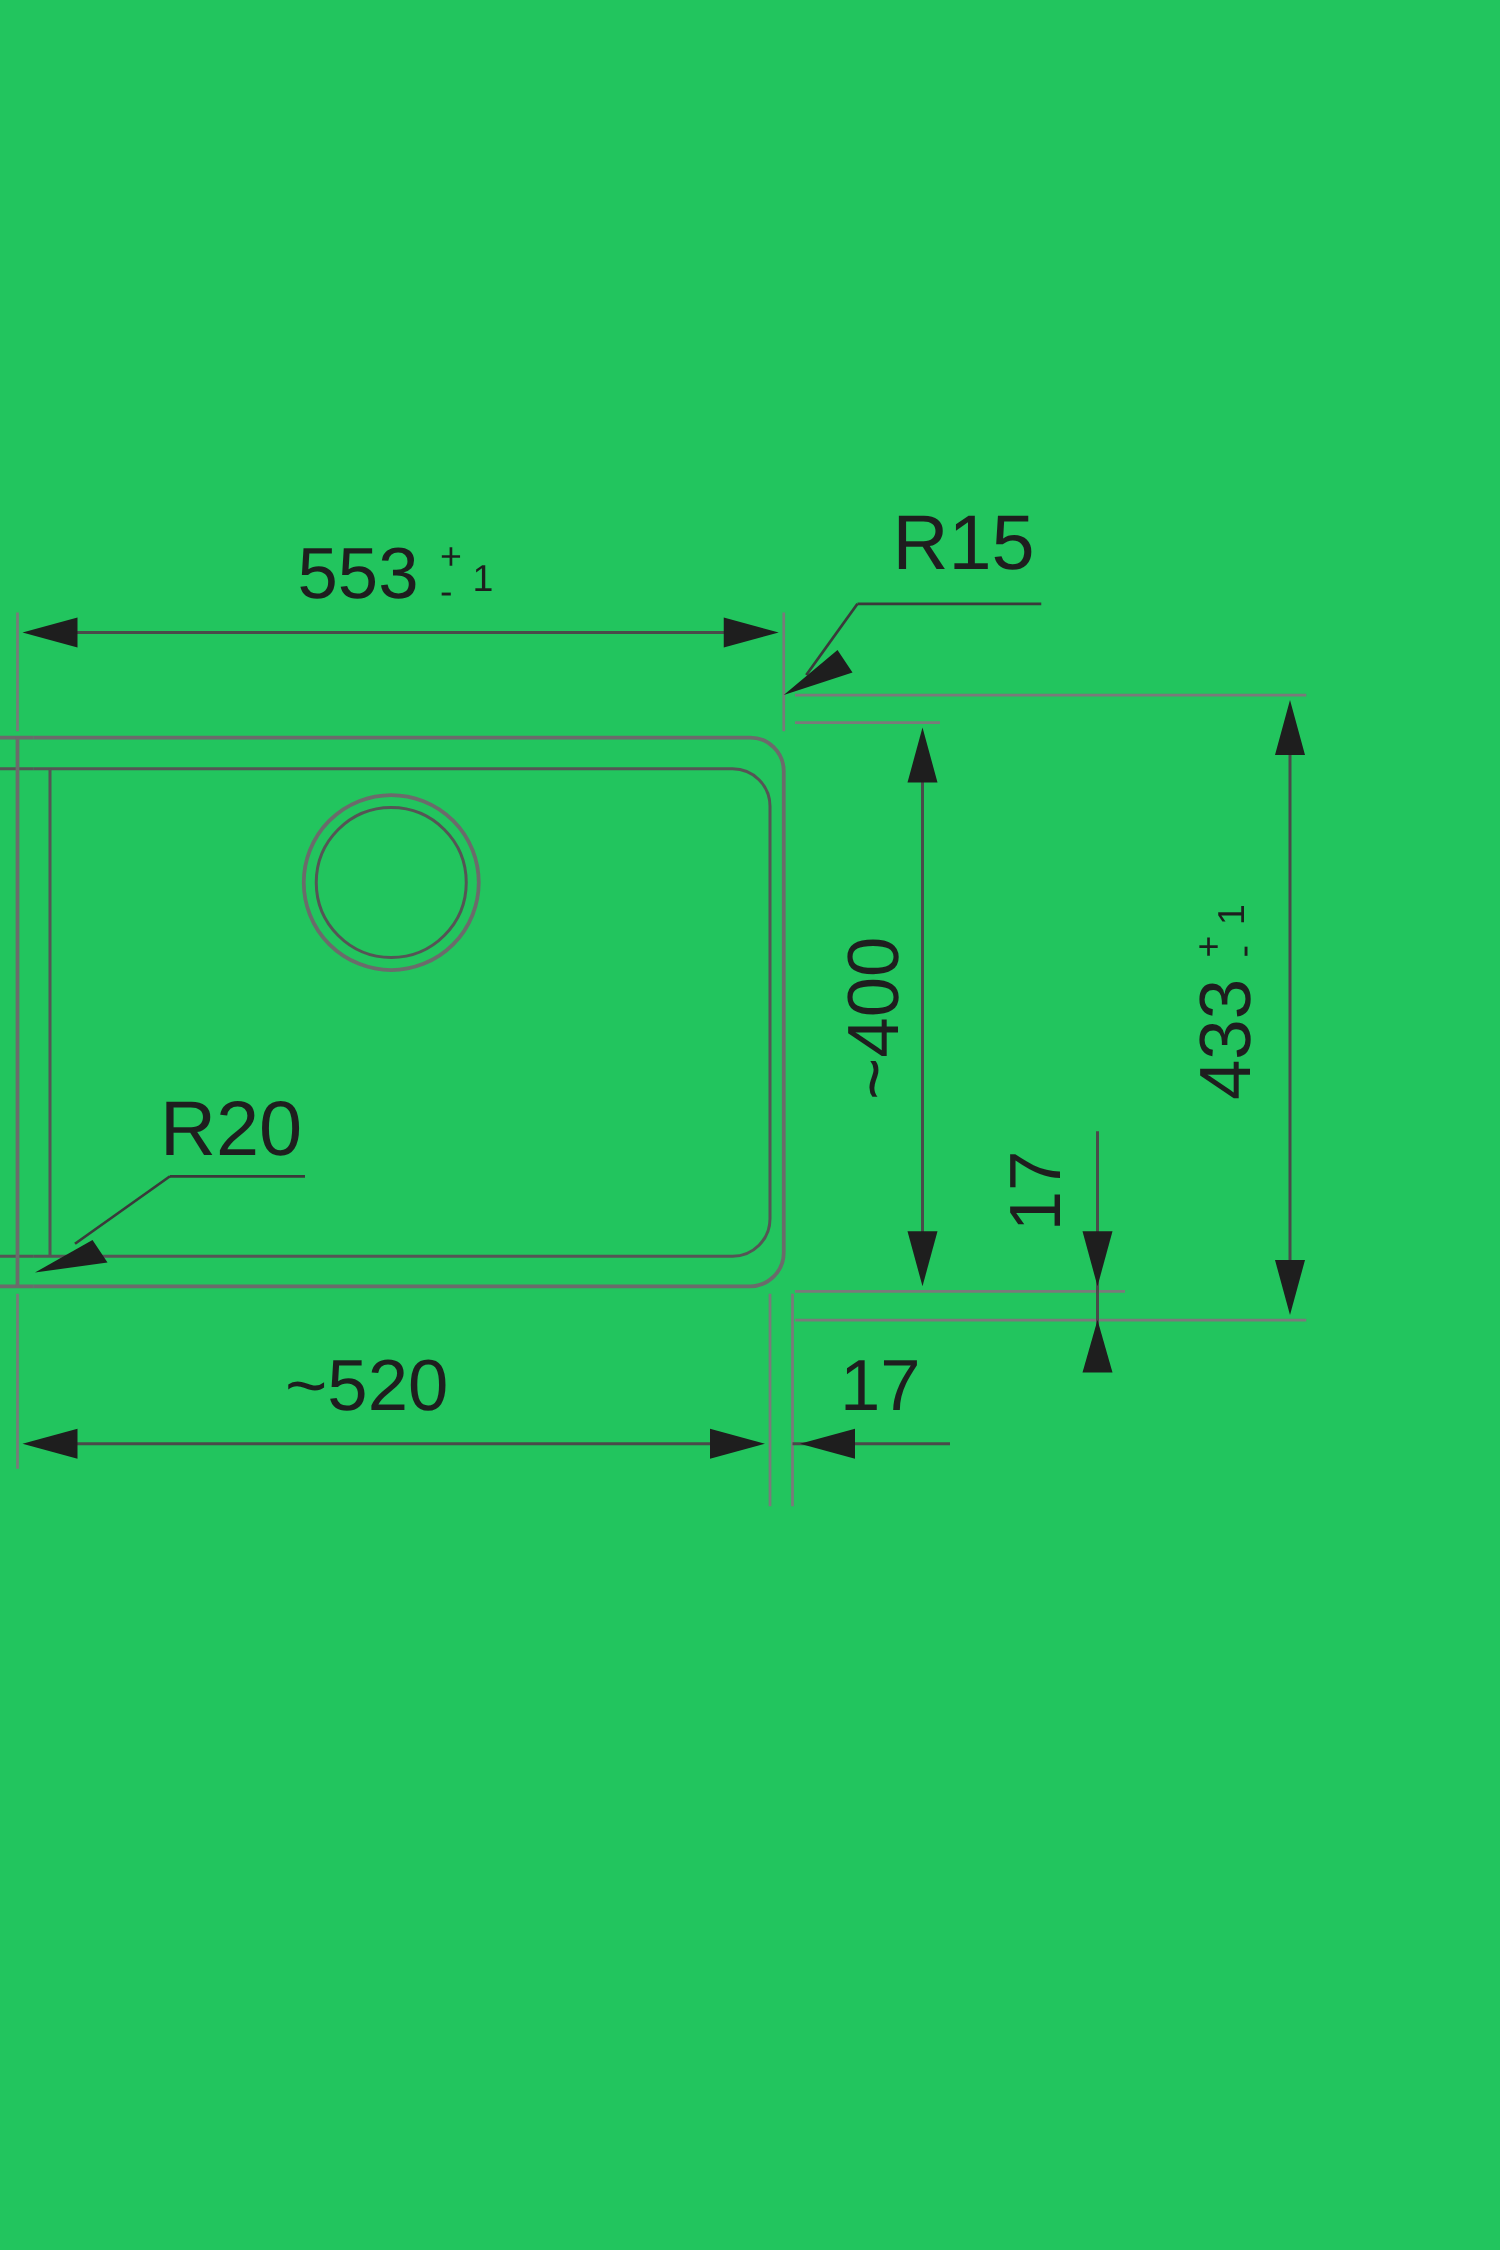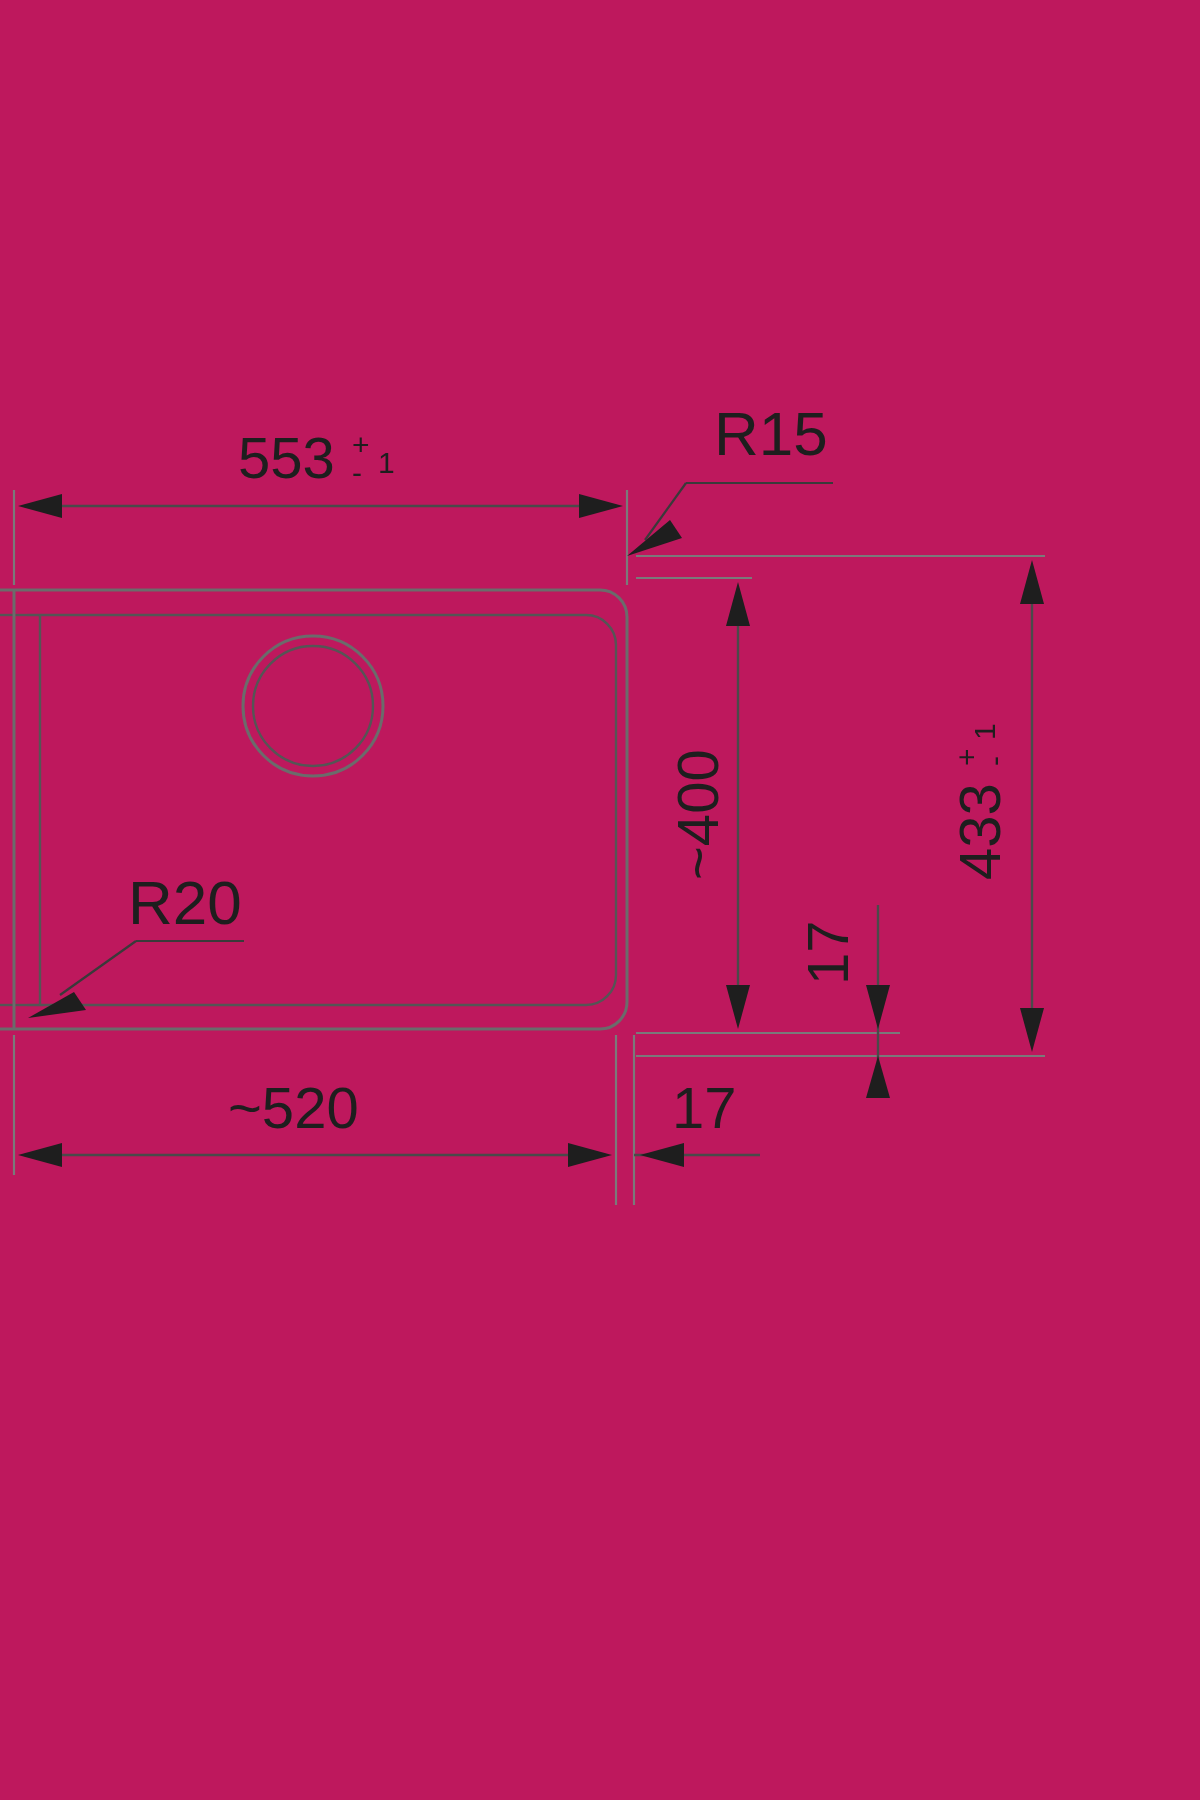--- a/index.html
+++ b/index.html
@@ -10,21 +10,21 @@
   body {
     width: 1200px;
     height: 1800px;
     font-family: "Liberation Sans", sans-serif;
     overflow: hidden;
   }
   #drawing-root {
     position: relative;
     width: 1200px;
     height: 1800px;
-    background: #be185d;
+    background: #22c55e;
   }
   svg#tech-drawing {
     display: block;
     width: 1200px;
     height: 1800px;
   }
   .body-line {
     stroke: #6b6b6b;
     stroke-width: 3.0;
     fill: none;

